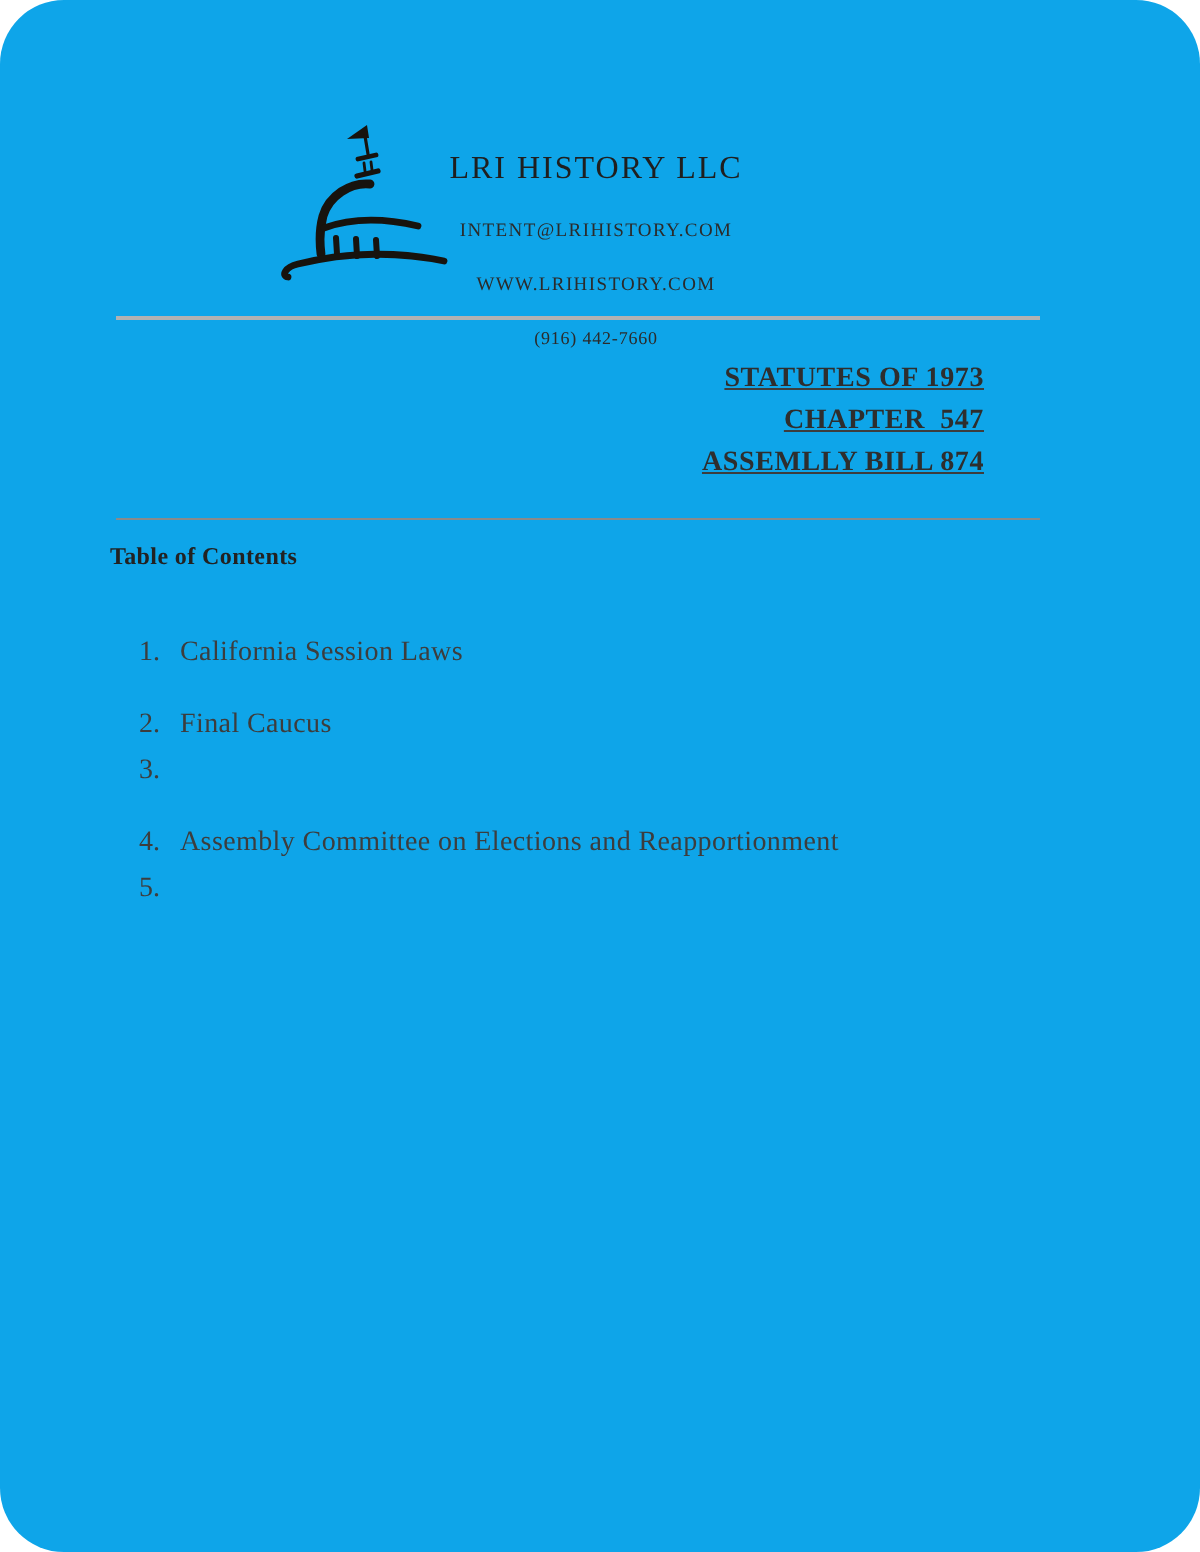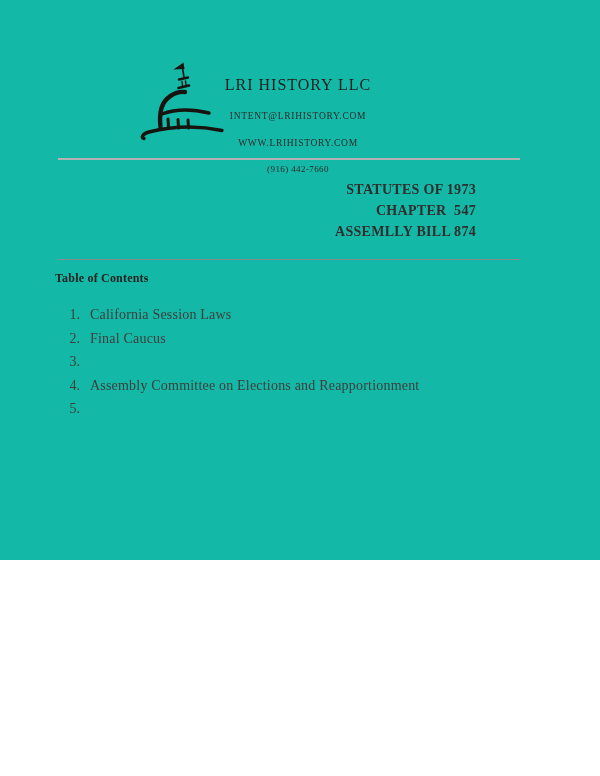--- a/index.html
+++ b/index.html
@@ -3,25 +3,26 @@
 <meta charset="utf-8">
 <style>
   html, body {
     margin: 0;
     padding: 0;
     background: #ffffff;
   }
   .page {
     position: relative;
     width: 600px;
-    height: 560px;
-    background: #14b8a6;
+    height: 776px;
+    background: #0ea5e9;
     overflow: hidden;
     font-family: "Liberation Serif", serif;
     color: #3d3d3d;
+    border-radius: 32px;
   }
 
   
   .logo {
     position: absolute;
     left: 137px;
     top: 58px;
     width: 88px;
     height: 86px;
   }
@@ -66,22 +67,23 @@
     top: 259px;
     width: 462px;
     height: 1px;
     background: #8a8a8a;
   }
 
   
   .reference-block {
     position: absolute;
     top: 179px;
-    right: 124px;
+    right: 108px;
     text-align: right;
+    text-decoration: underline;
   }
   .ref-line {
     font-size: 14px;
     font-weight: bold;
     line-height: 21px;
     letter-spacing: 0.3px;
     color: #2e2e2e;
     white-space: pre; 
   }
 
@@ -111,20 +113,21 @@
   }
   .toc-num {
     display: inline-block;
     width: 25px;
     text-align: right;
     flex: 0 0 25px;
   }
   .toc-label {
     margin-left: 10px;
     letter-spacing: 0.2px;
+    margin-top: 12px;
   }
 </style>
 </head>
 <body>
 
 <div class="page">
 
   <svg class="logo" viewBox="0 0 88 86" fill="none" xmlns="http://www.w3.org/2000/svg">
 
     <path d="M36.5,11.5 L46.5,4.5 L47.5,11 Z" fill="#17130e"></path>

